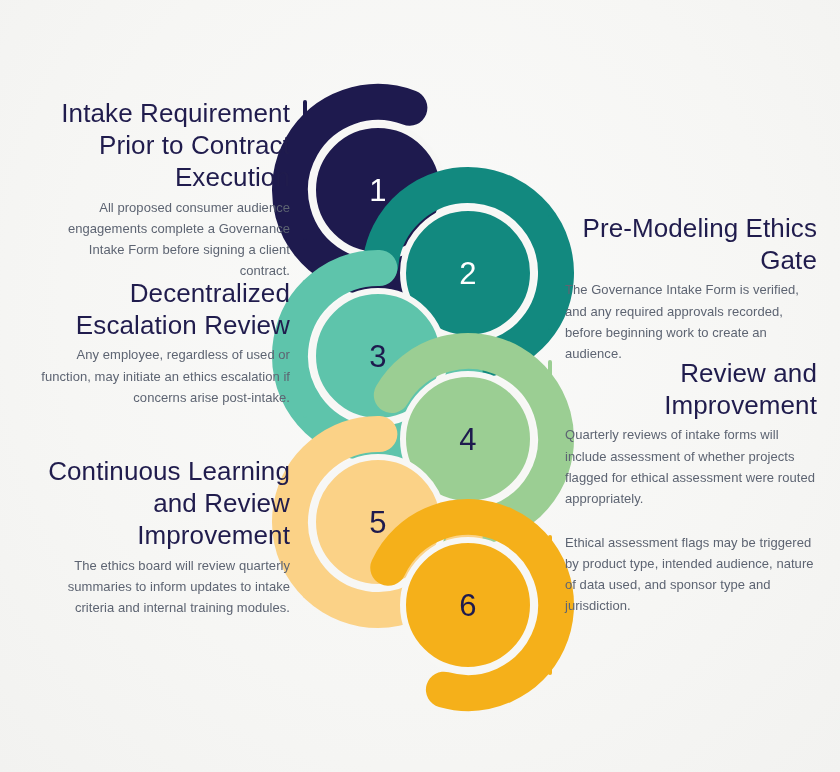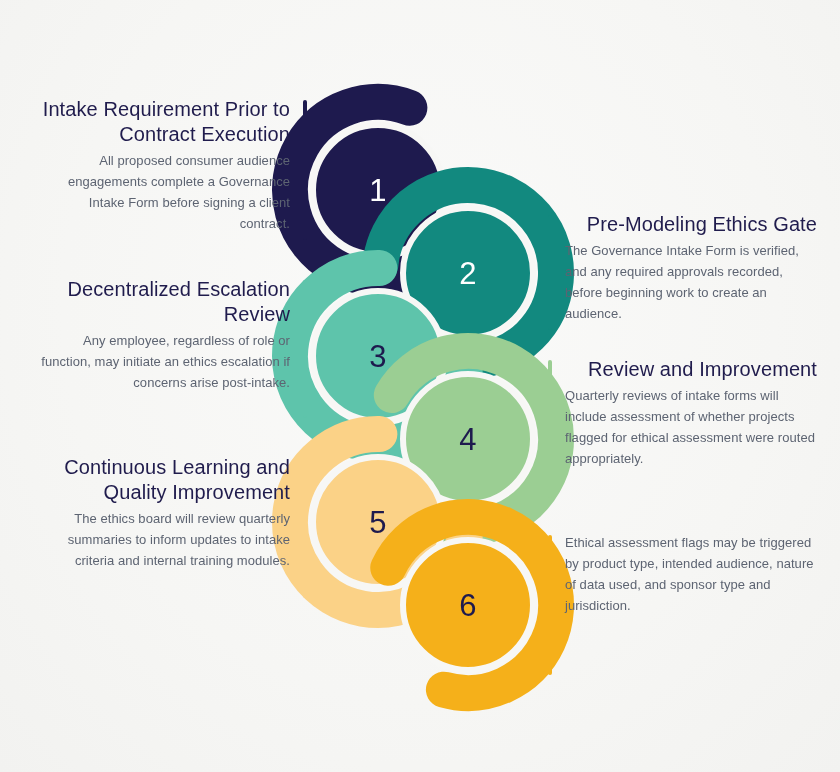--- a/index.html
+++ b/index.html
@@ -78,21 +78,21 @@
   }
   .block.right {
     text-align: left;
     padding-left: 17px;
   }
   .block.right .bar {
     left: 0;
   }
   .block h3 {
     margin: 0 0 3px 0;
-    font-size: 20px;
+    font-size: 26px;
     line-height: 1.24;
     font-weight: 400;
     color: #201c4d;
     letter-spacing: 0.1px;
     text-align: right;
   }
   .block p {
     margin: 0;
     font-size: 13px;
     line-height: 1.62;
@@ -180,32 +180,32 @@
 
   <div class="block right" id="block-2" style="left:548px; top:203px;margin-top:9px;">
     <div class="bar" id="bar-2" style="height: 115px; background: rgb(18, 137, 127);"></div>
     <h3>Pre-Modeling Ethics Gate</h3>
     <p>The Governance Intake Form is verified, and any required approvals recorded, before beginning work to create an audience.</p>
   </div>
 
   <div class="block left" id="block-3" style="left:38px; top:277px;">
     <div class="bar" id="bar-3" style="height: 138px; background: rgb(94, 196, 171);"></div>
     <h3>Decentralized Escalation Review</h3>
-    <p>Any employee, regardless of role or function, may initiate an ethics escalation if concerns arise post-intake.</p>
+    <p>Any employee, regardless of used or function, may initiate an ethics escalation if concerns arise post-intake.</p>
   </div>
 
   <div class="block right" id="block-4" style="left:548px; top:357px;">
     <div class="bar" id="bar-4" style="height: 138px; background: rgb(155, 206, 147);"></div>
     <h3>Review and Improvement</h3>
     <p>Quarterly reviews of intake forms will include assessment of whether projects flagged for ethical assessment were routed appropriately.</p>
   </div>
 
   <div class="block left" id="block-5" style="left:38px; top:455px;">
     <div class="bar" id="bar-5" style="height: 140px; background: rgb(251, 210, 135);"></div>
-    <h3>Continuous Learning and Quality Improvement</h3>
+    <h3>Continuous Learning and Review Improvement</h3>
     <p>The ethics board will review quarterly summaries to inform updates to intake criteria and internal training modules.</p>
   </div>
 
   <div class="block right" id="block-6" style="left:548px; top:532px;">
     <div class="bar" id="bar-6" style="height: 140px; background: rgb(245, 176, 26);"></div>
     <p>Ethical assessment flags may be triggered by product type, intended audience, nature of data used, and sponsor type and jurisdiction.</p>
   </div>
 
 </div>
 

